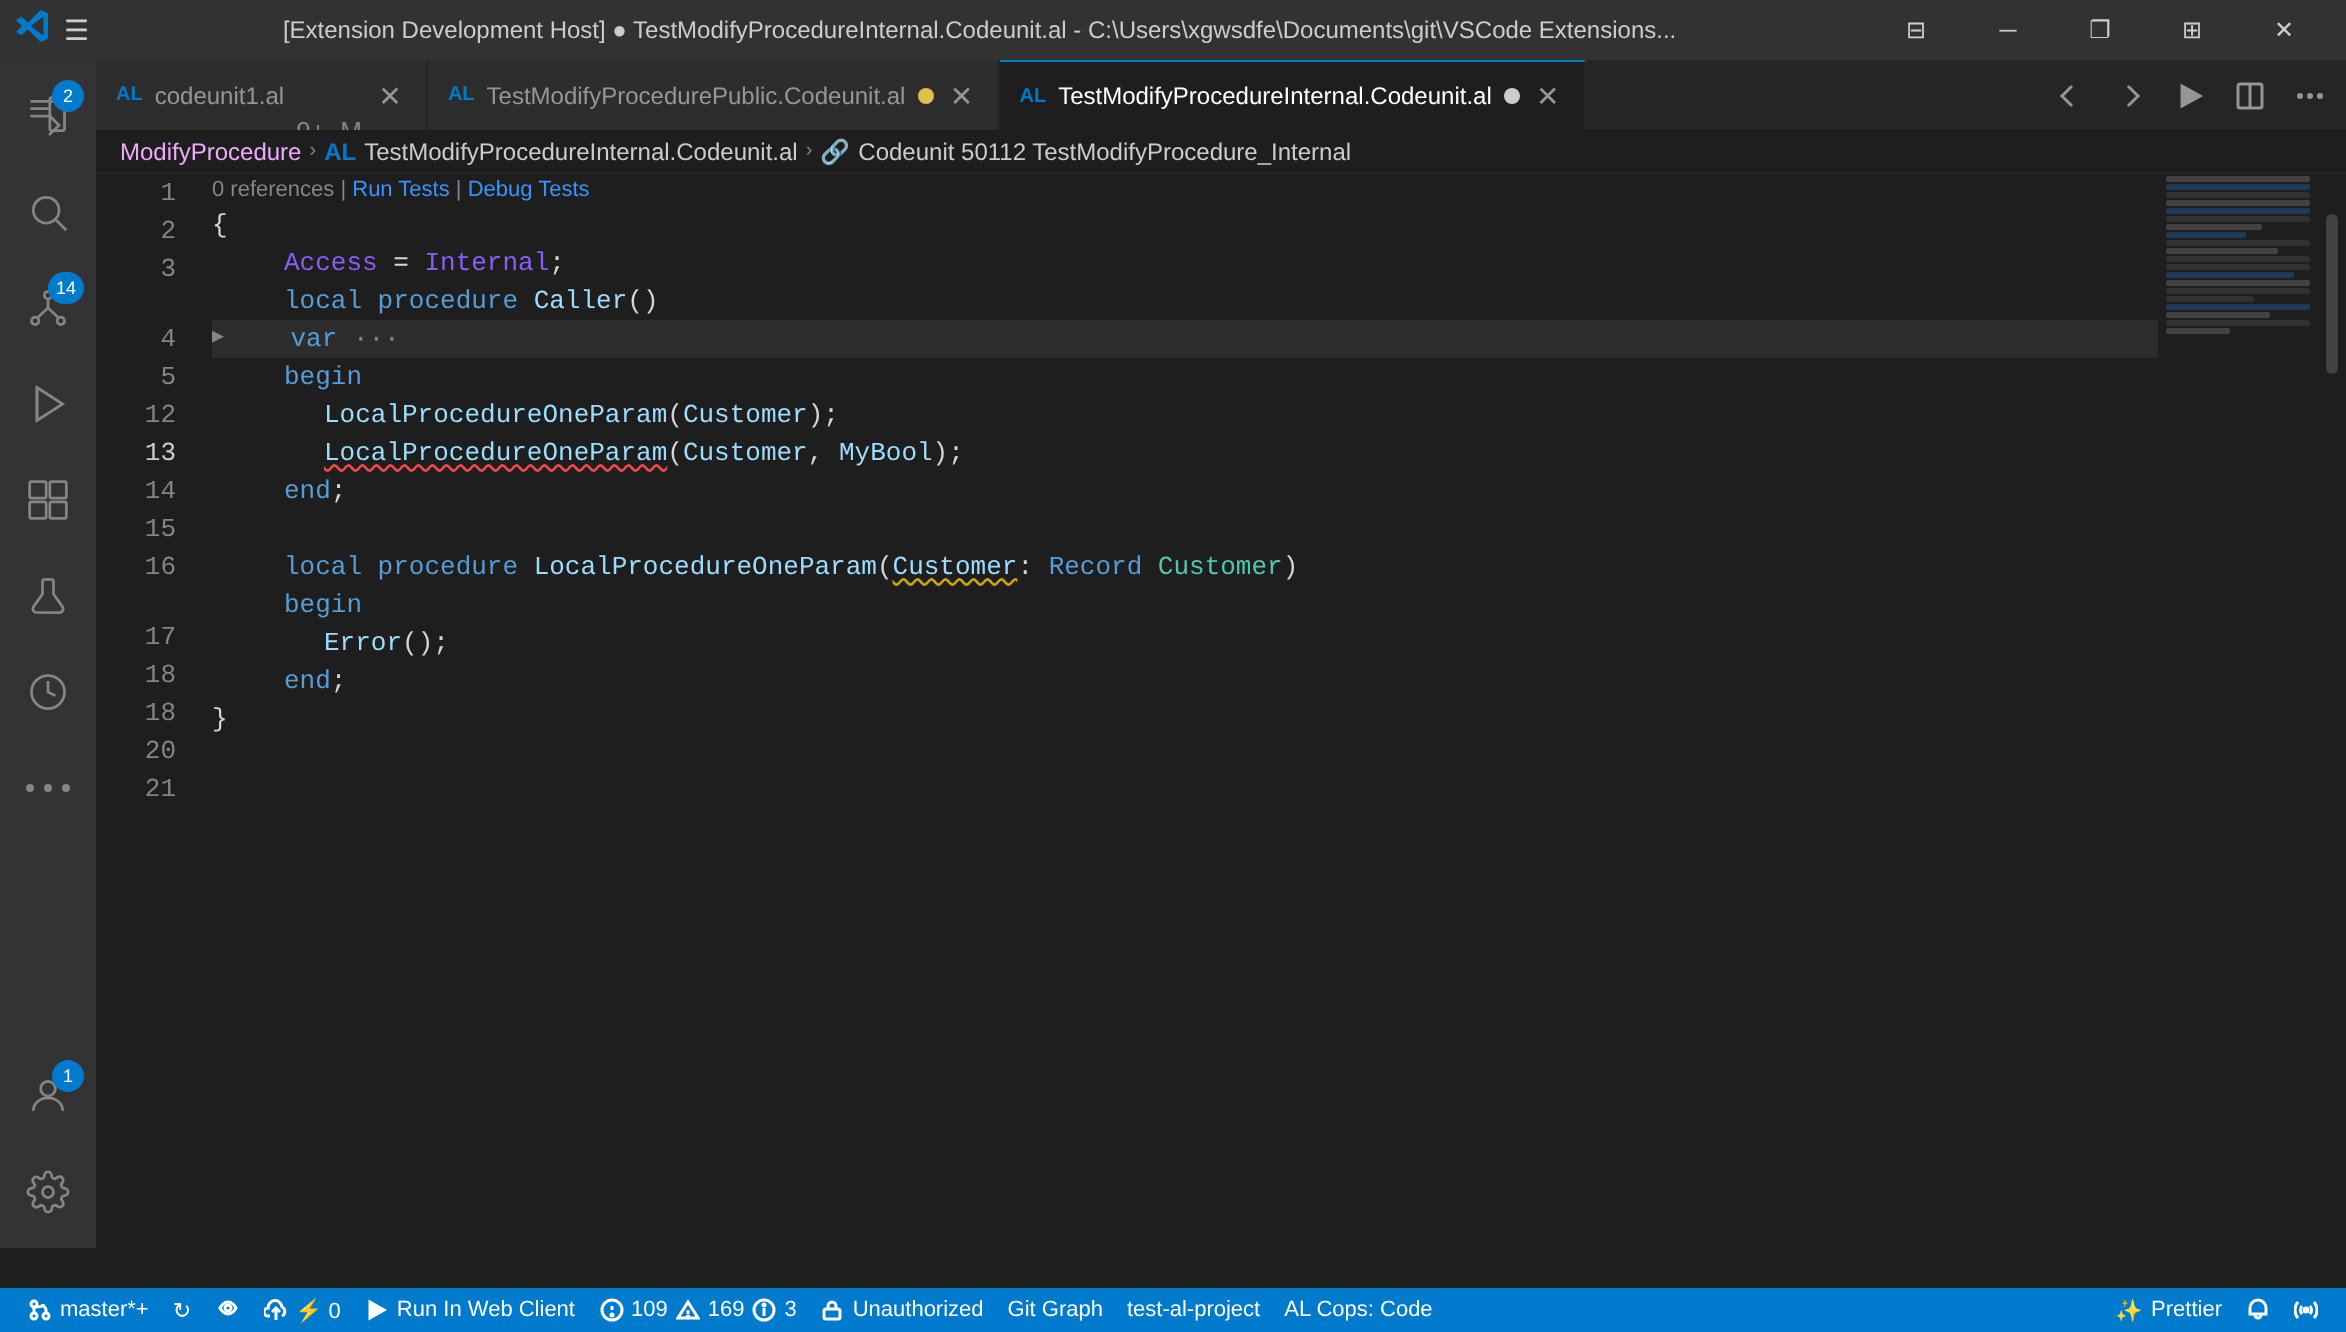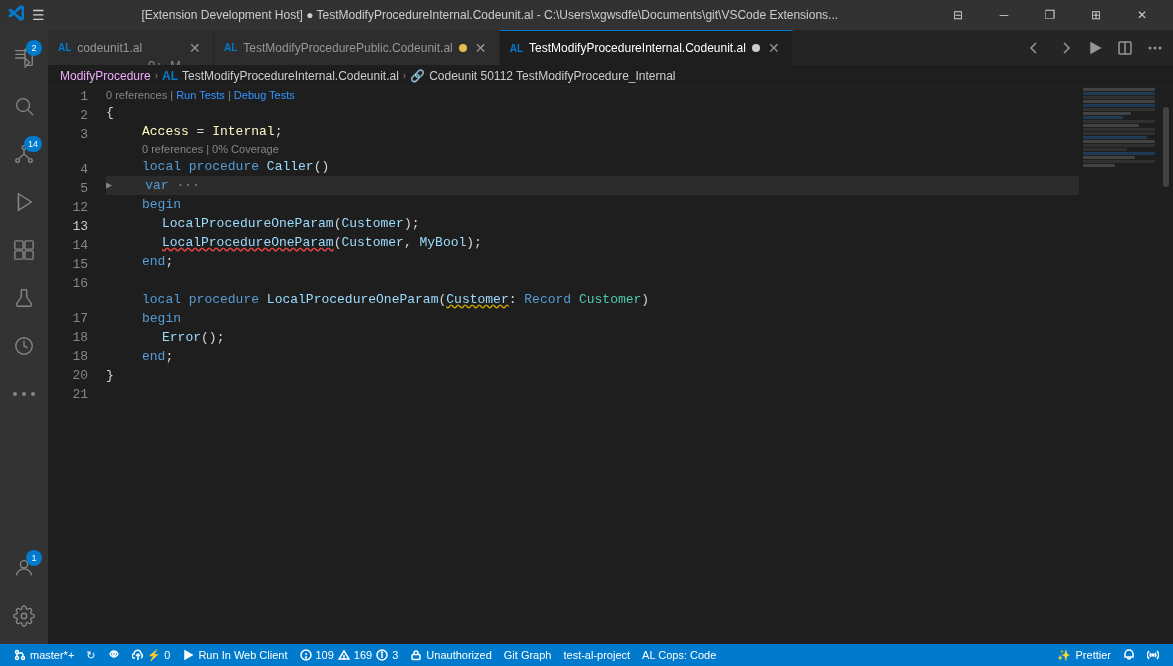--- a/index.html
+++ b/index.html
@@ -235,21 +235,21 @@
       align-items: center;
       white-space: pre;
       font-size: 13px;
       line-height: 19px;
       position: relative;
     }
     .code-line.highlighted { background: #2c2c2d; }
 
     
     .kw { color: #569cd6; } 
-    .kw2 { color: #fef9c3; } 
+    .kw2 { color: #8b5cf6; } 
     .str { color: #ce9178; } 
     .num { color: #b5cea8; } 
     .ident { color: #9cdcfe; } 
     .type { color: #4ec9b0; } 
     .punct { color: #d4d4d4; }
     .error-underline { text-decoration: underline; text-decoration-color: #f44747; text-decoration-style: wavy; }
     .warning-underline { text-decoration: underline; text-decoration-color: #cca700; text-decoration-style: wavy; }
 
     .meta-line {
       height: 16px;
@@ -290,20 +290,21 @@
       background: #007acc;
       display: flex;
       align-items: center;
       padding: 0 8px;
       gap: 0;
       flex-shrink: 0;
       font-family: 'Segoe UI', Arial, sans-serif;
       font-size: 11px;
       color: #ffffff;
       overflow: hidden;
+      margin-top: 20px;
     }
     .status-item {
       padding: 0 6px;
       height: 22px;
       display: flex;
       align-items: center;
       gap: 4px;
       cursor: pointer;
       white-space: nowrap;
     }
@@ -519,23 +520,20 @@
 
 
         <div class="code-line">
           <span class="punct">{</span>
         </div>
 
         <div class="code-line">
           <span style="padding-left:36px;"></span><span class="kw2">Access</span><span class="punct"> = </span><span class="kw2">Internal</span><span class="punct">;</span>
         </div>
 
-        <div class="meta-line">
-          <span style="color:#858585;padding-left:36px;">0 references | 0% Coverage</span>
-        </div>
 
         <div class="code-line">
           <span style="padding-left:36px;"></span><span class="kw">local procedure </span><span class="ident">Caller</span><span class="punct">()</span>
         </div>
 
         <div class="code-line highlighted">
           <span class="fold-arrow">▶</span>
           <span class="kw">    var</span>
           <span style="color:#858585;"> ···</span>
         </div>

